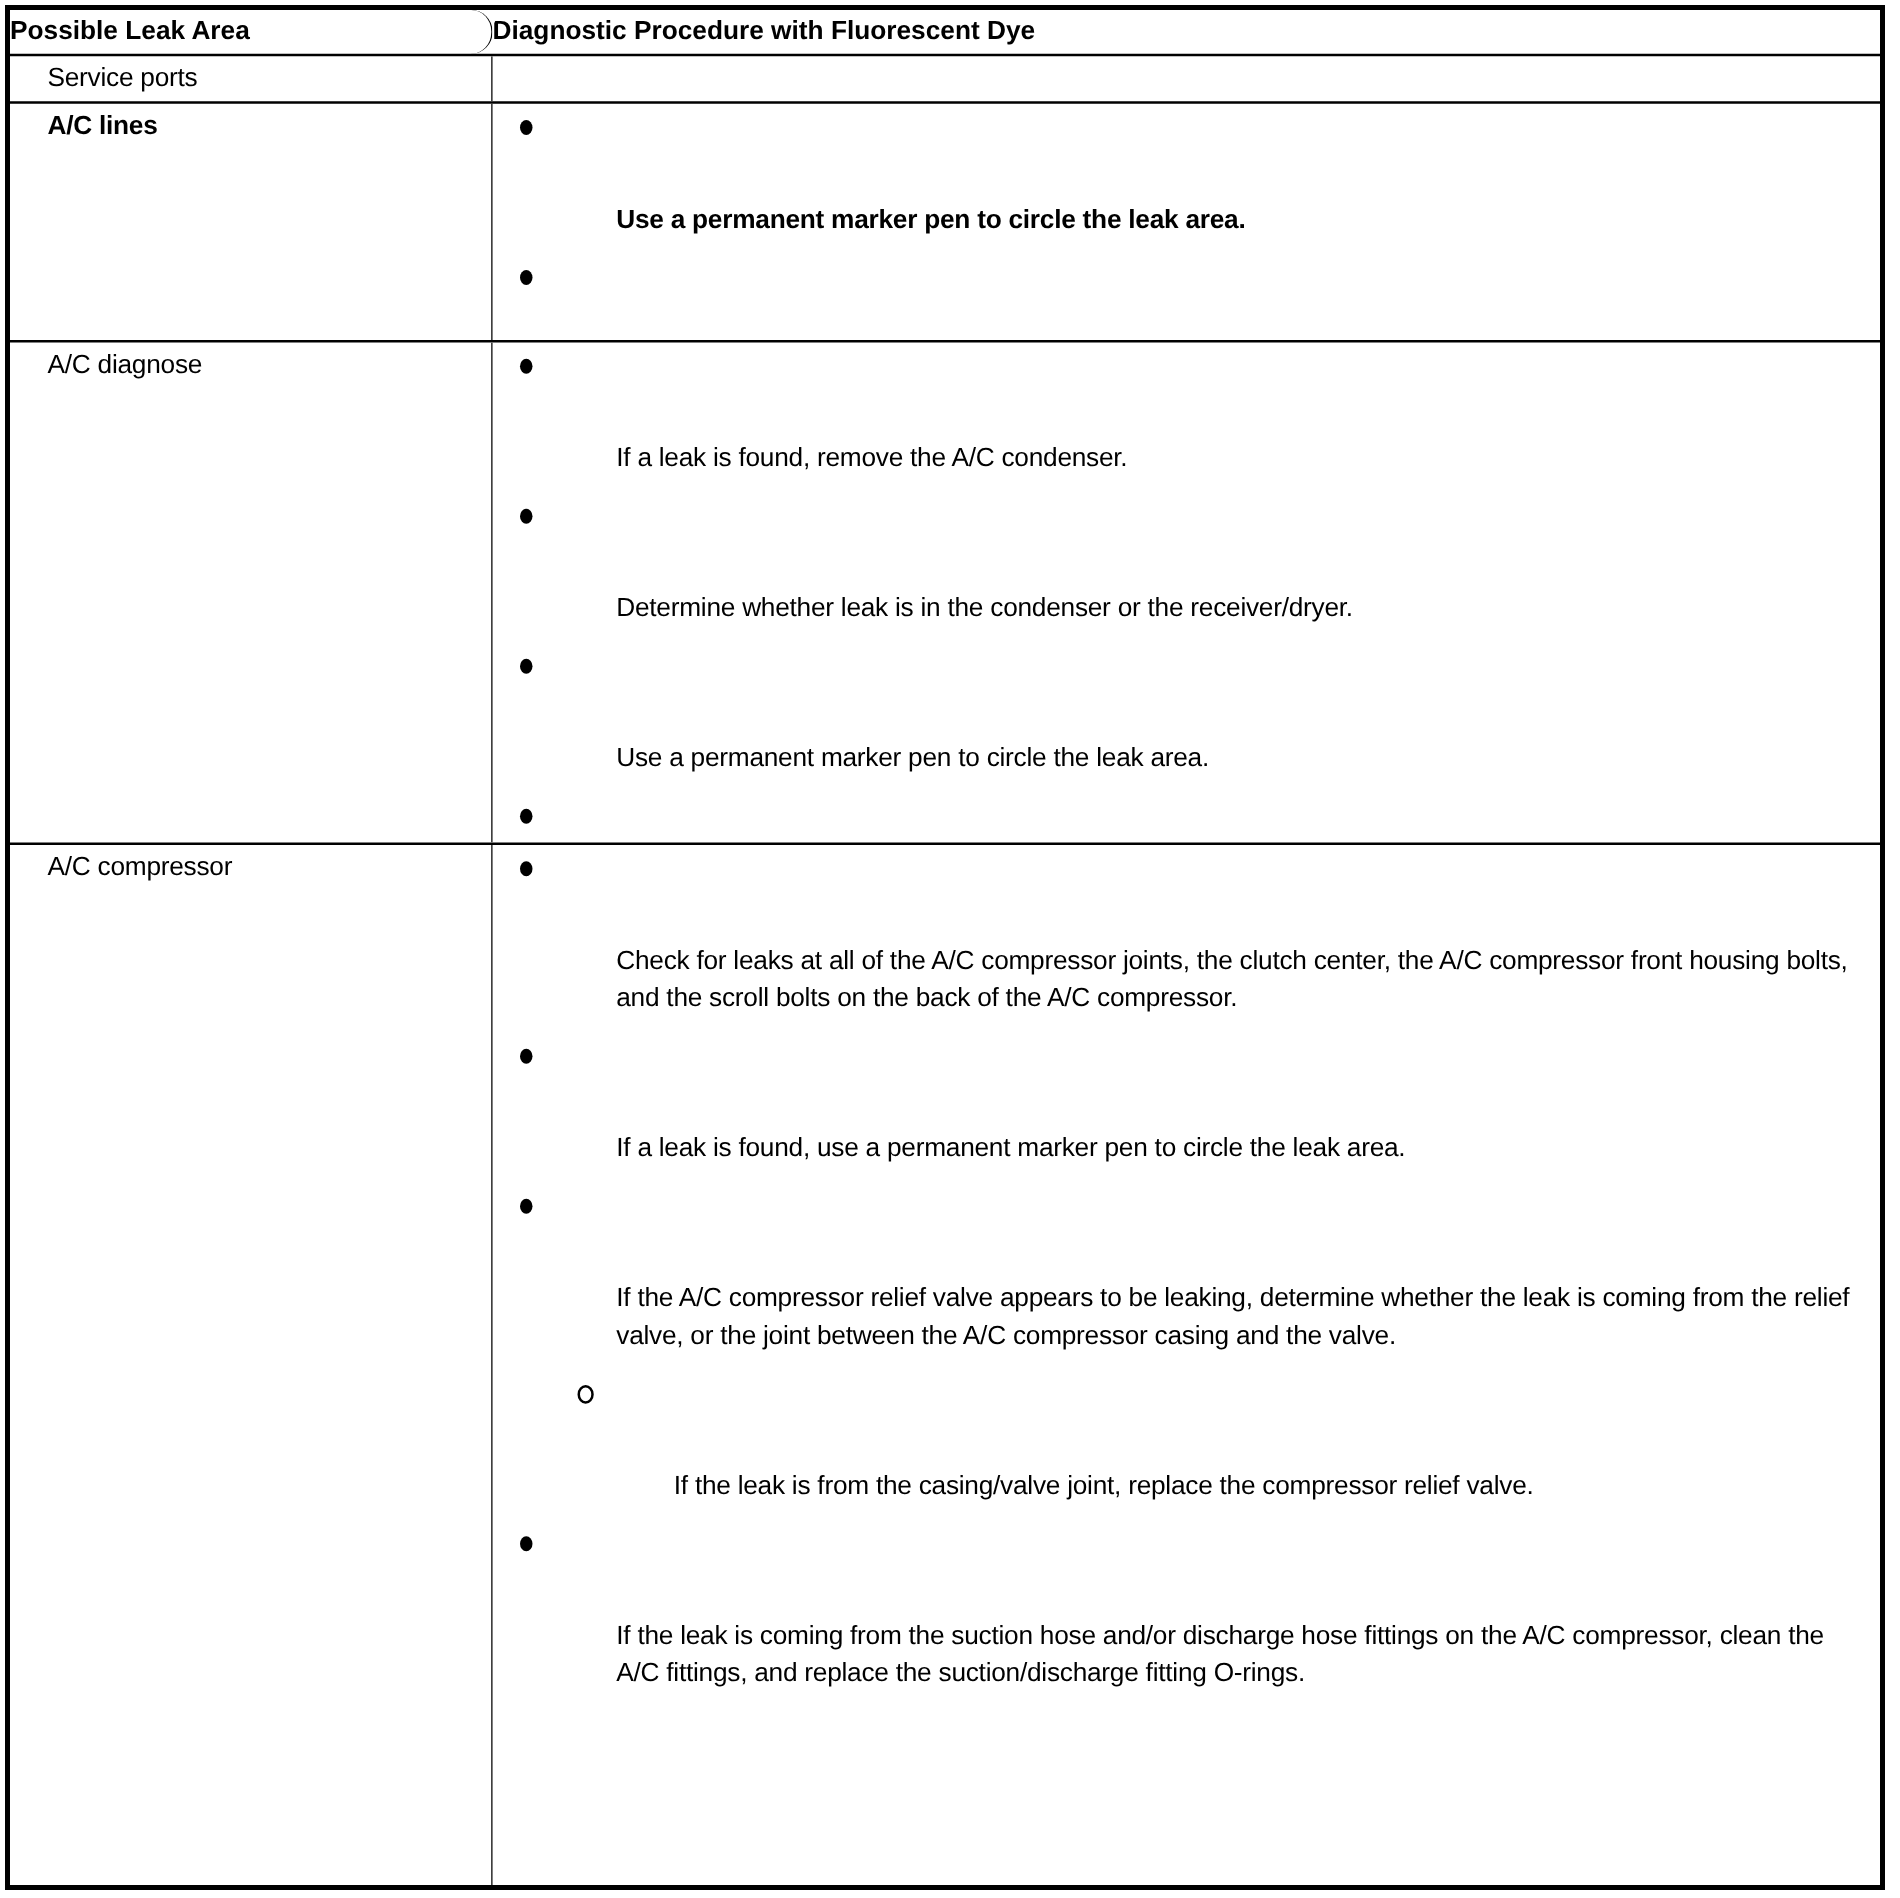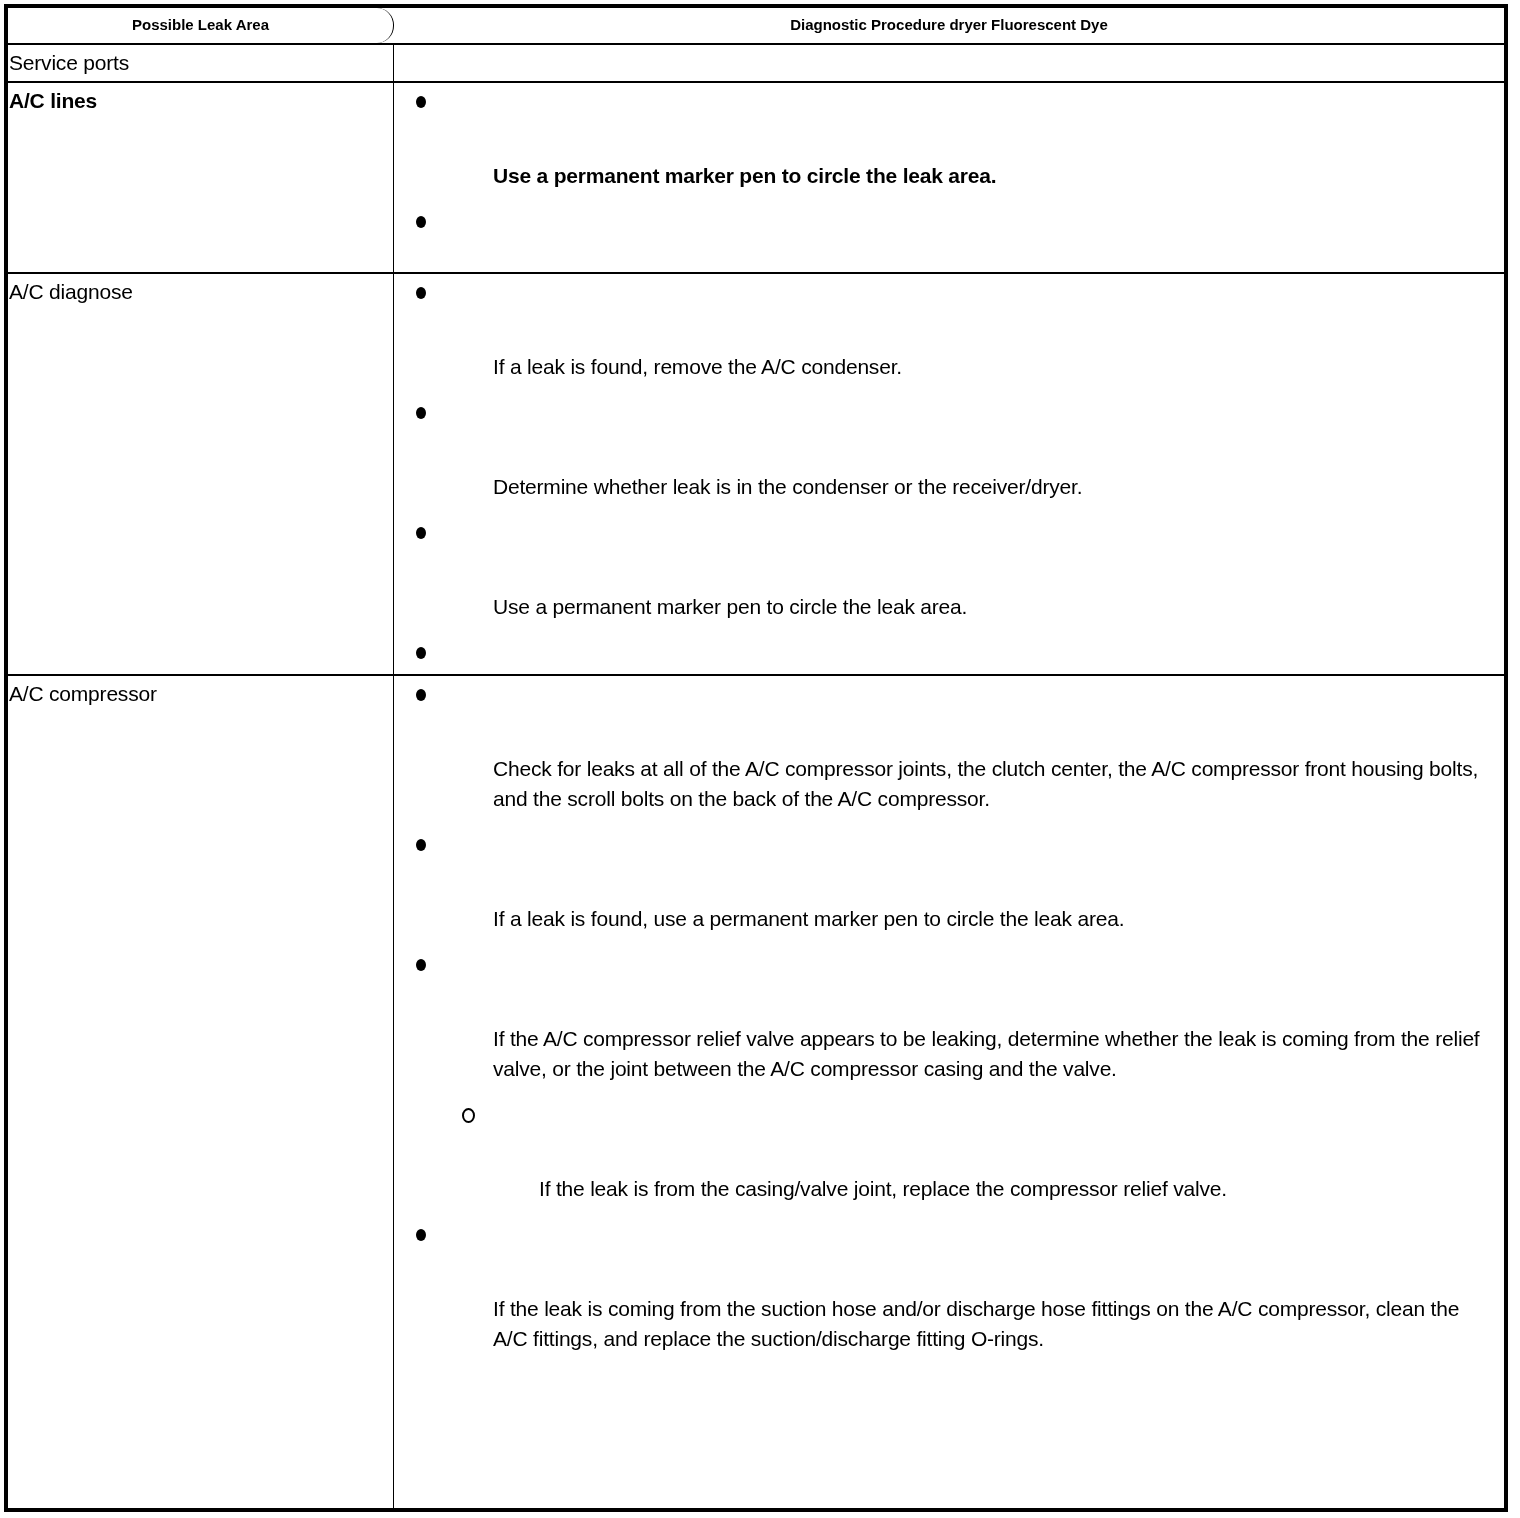--- a/index.html
+++ b/index.html
@@ -5,23 +5,23 @@
     html, body { margin: 0; padding: 0; background: #ffffff; }
     body { width: 1520px; height: 1518px; position: relative; overflow: hidden;
            font-family: "Liberation Sans", sans-serif; color: #000; }
     .table { position: absolute; left: 4px; top: 4px; width: 1496px; height: 1500px;
              border: 4px solid #000; box-sizing: content-box; }
     .row { position: absolute; left: 0; width: 1496px; border-bottom: 2px solid #000; box-sizing: border-box; overflow: hidden; }
     .row.last { border-bottom: none; }
     .cell-left { position: absolute; left: 0; top: 0; width: 386px; height: 100%;
                  border-right: 1px solid #000; box-sizing: border-box; }
     .cell-right { position: absolute; left: 386px; top: 0; right: 0; height: 100%; overflow: hidden; }
-    .hdr { font-weight: bold; font-size: 15px; text-align: center; line-height: 34px; border-radius: 17px; }
+    .hdr { font-weight: bold; font-size: 21px; line-height: 34px; border-radius: 17px; }
     .txt { font-size: 21px; line-height: 30px; letter-spacing: -0.2px; }
-    .left-label { position: absolute; left: 1px; top: 3px; }
+    .left-label { position: absolute; left: 1px; top: 3px; padding-left: 29px; }
     .plain { position: absolute; left: 3px; top: 3px; white-space: nowrap; }
     ul.items { list-style: none; margin: 0; padding: 0; position: absolute; left: 0; top: 3px; right: 10px; }
     li.item { position: relative; padding-left: 54px; }
     li.item .bullet { position: absolute; left: 22px; top: 10px; width: 10px; height: 12px;
                       background: #000; border-radius: 50%; }
     li.item .spacer { height: 75px; }
     li.item .body { padding-bottom: 15px; margin-left: 45px; }
     ul.sub { list-style: none; margin: 0; padding: 0; }
     li.subitem { position: relative; padding-left: 50px; margin-left: -4px; }
     li.subitem .ring { position: absolute; left: 18px; top: 9px; width: 9px; height: 11px;
@@ -29,21 +29,21 @@
     li.subitem .spacer { height: 75px; }
     li.subitem .body { padding-bottom: 15px; }
   </style>
 </head>
 <body>
 
 <div class="table">
 
   <div class="row" style="top:0; height:37px;">
     <div class="cell-left hdr">Possible Leak Area</div>
-    <div class="cell-right hdr">Diagnostic Procedure dryer Fluorescent Dye</div>
+    <div class="cell-right hdr">Diagnostic Procedure with Fluorescent Dye</div>
   </div>
 
   <div class="row" style="top:37px; height:38px;">
     <div class="cell-left txt">
       <span class="left-label">Service ports</span>
     </div>
   </div>
 
   <div class="row" style="top:75px; height:191px;font-weight:bold;">
     <div class="cell-left txt">

